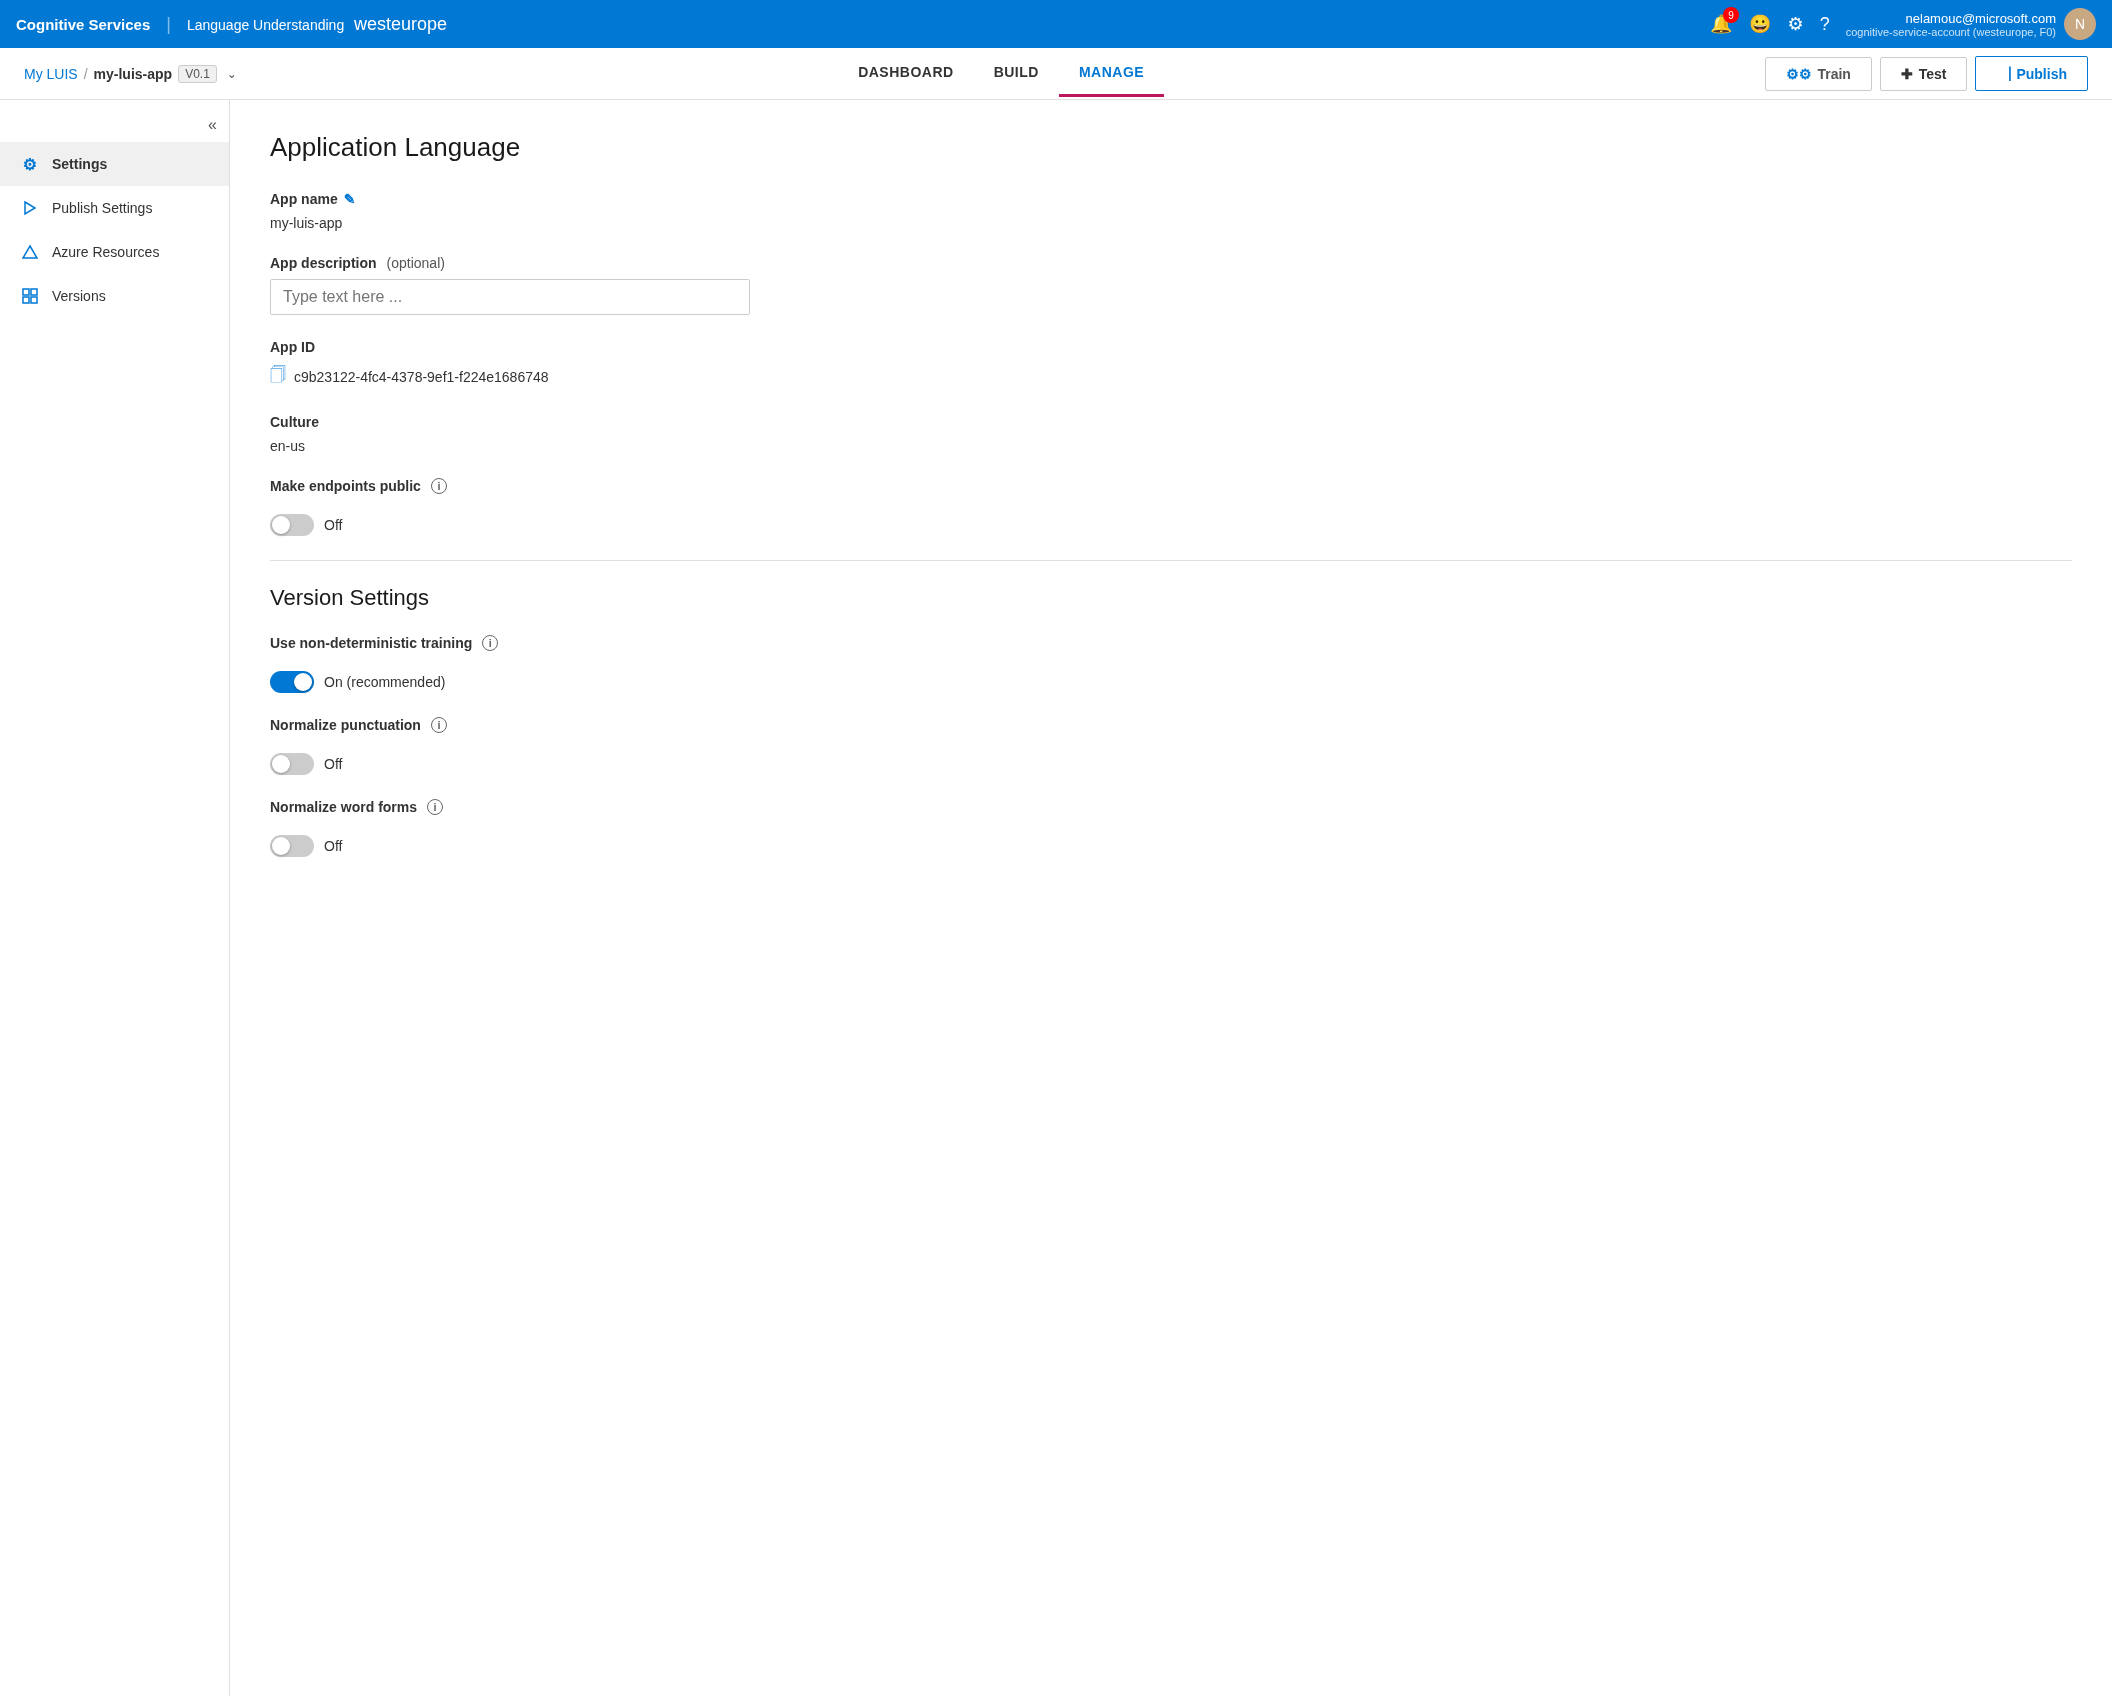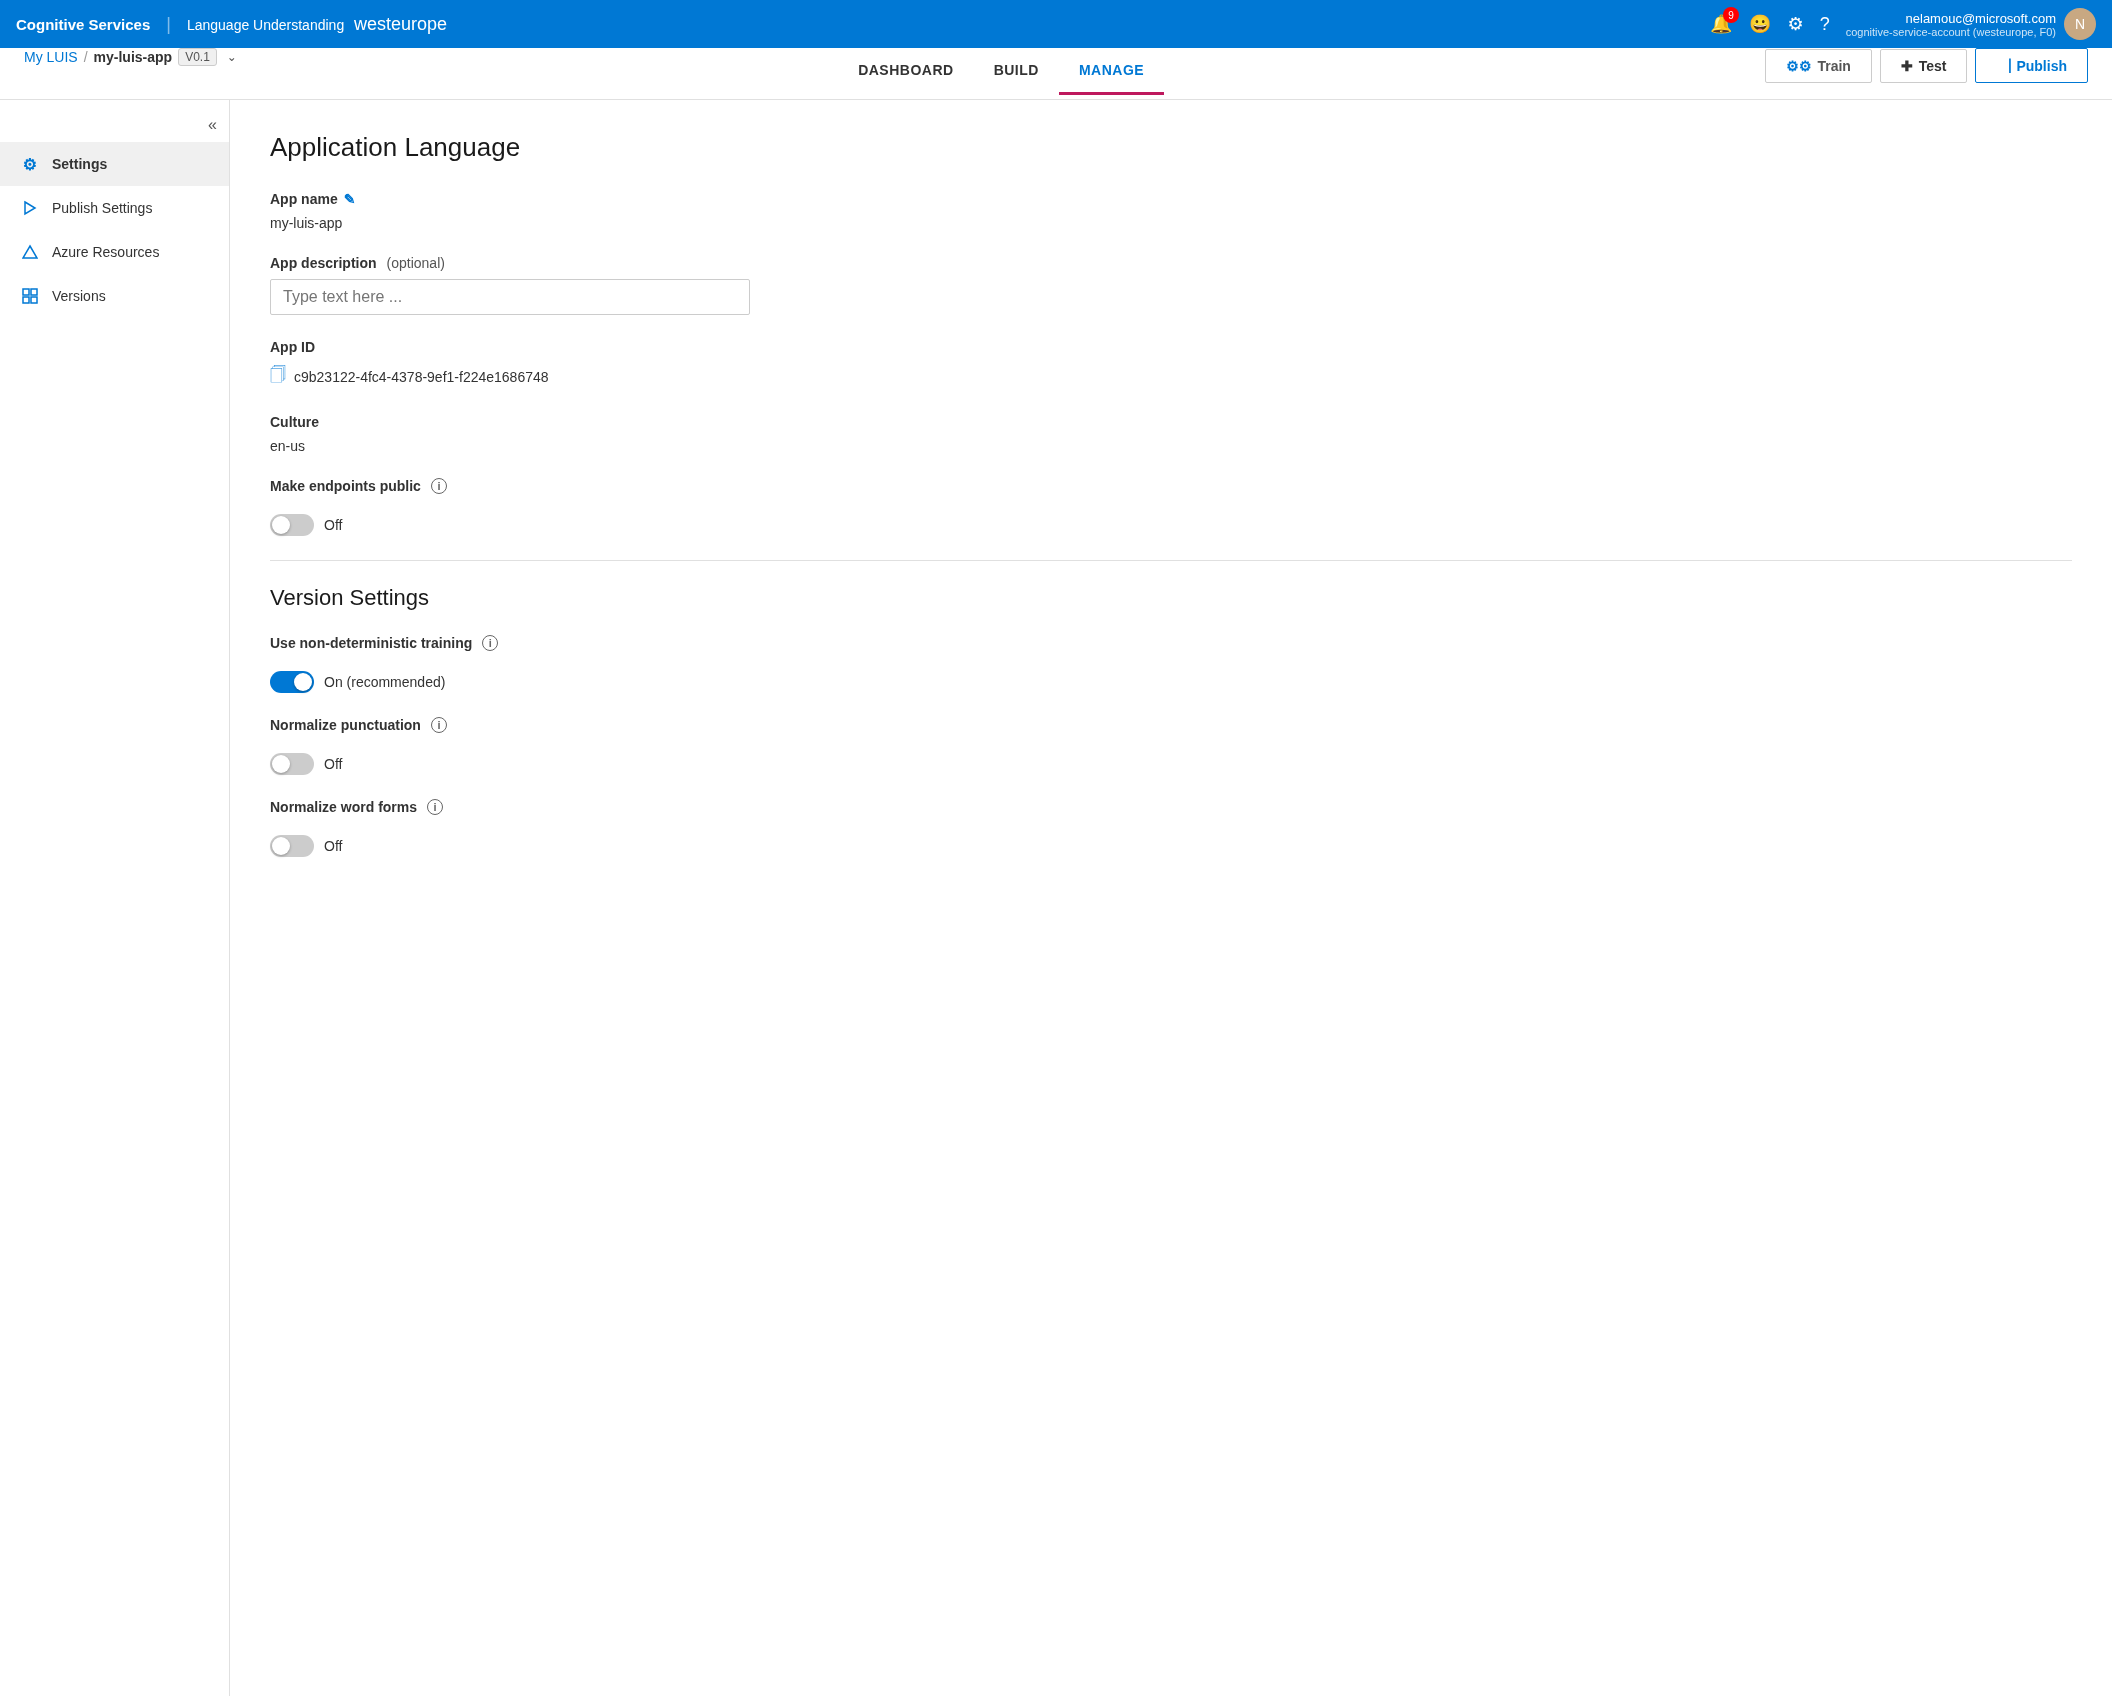--- a/index.html
+++ b/index.html
@@ -86,21 +86,21 @@
       justify-content: center;
       font-size: 14px;
       color: #fff;
     }
 
     
     .secondbar {
       height: 52px;
       border-bottom: 1px solid #e0e0e0;
       display: flex;
-      align-items: flex-start;
+      align-items: center;
       padding: 0 24px;
       justify-content: space-between;
       background: #fff;
     }
     .breadcrumb {
       display: flex;
       align-items: center;
       gap: 6px;
       font-size: 14px;
     }

